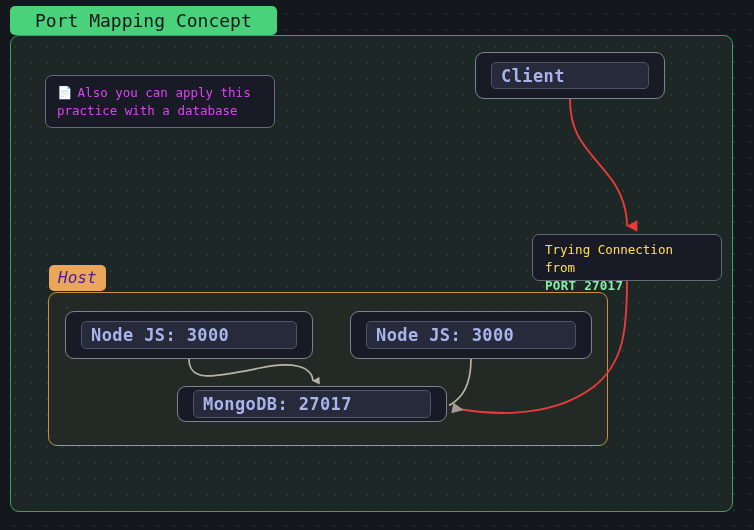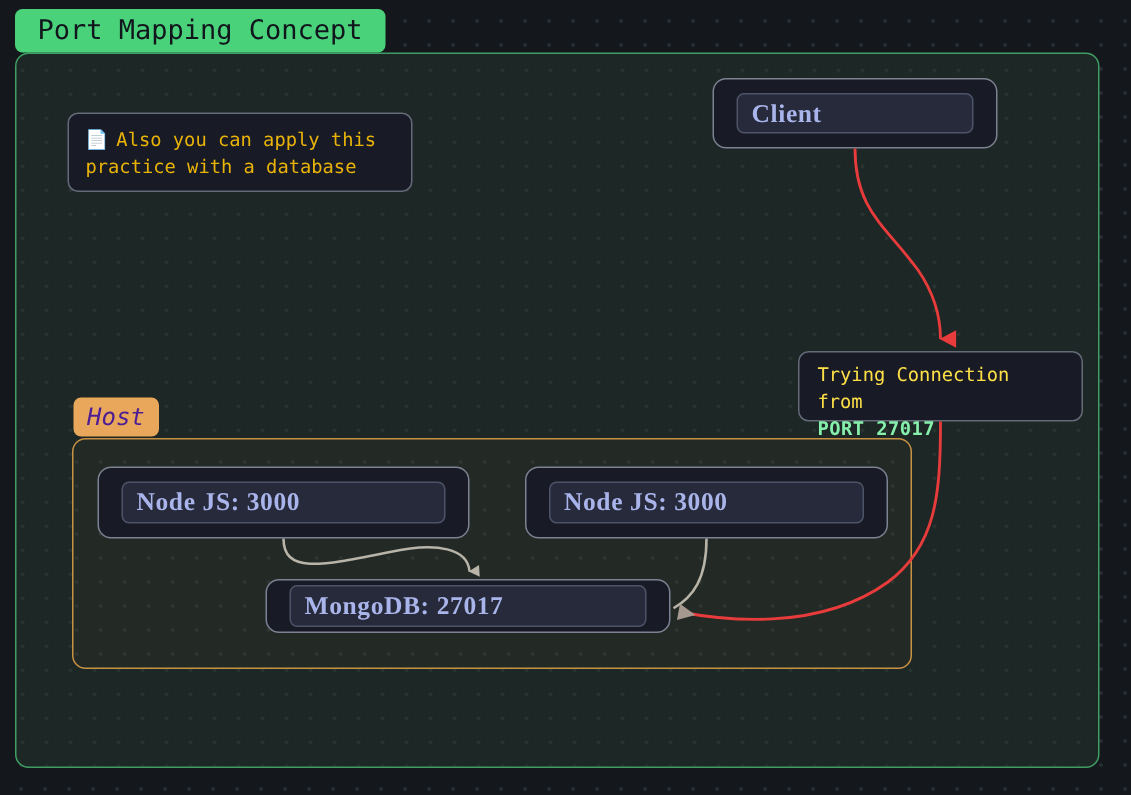--- a/index.html
+++ b/index.html
@@ -26,21 +26,21 @@
     background-position: 6px 6px;
   }
 
   
   #title-badge {
     position: absolute;
     left: 10px;
     top: 6px;
     height: 29px;
     line-height: 29px;
-    padding: 0 15px;
+    padding: 0 25px;
     background: #4ad27b;
     color: #10161c;
     font-size: 18px;
     font-weight: 400;
     border-radius: 5px;
     white-space: nowrap;
     z-index: 6;
     letter-spacing: 0px;
   }
 
@@ -111,21 +111,20 @@
     border: 1.2px solid #4d5467;
     border-radius: 5px;
     color: #a9b4ea;
     font-size: 17px;
     font-weight: bold;
     letter-spacing: 0.4px;
     display: flex;
     align-items: center;
     padding: 0 9px;
     white-space: nowrap;
-    font-family: Liberation Serif, serif;
   }
 
   
   #client-card      { left: 475px; top: 52px;  width: 190px; height: 47px; }
   #client-card .node-chip   { width: 158px; height: 27px; }
 
   #nodejs-left-card { left: 65px;  top: 311px; width: 248px; height: 48px; }
   #nodejs-left-card .node-chip  { width: 216px; height: 28px; }
 
   #nodejs-right-card{ left: 350px; top: 311px; width: 242px; height: 48px; }
@@ -139,21 +138,21 @@
     position: absolute;
     left: 45px;
     top: 75px;
     width: 230px;
     height: 53px;
     box-sizing: border-box;
     background: #181b26;
     border: 1.2px solid #646a78;
     border-radius: 7px;
     padding: 8px 11px 0 11px;
-    color: #eab308;
+    color: #d946ef;
     font-size: 12.5px;
     line-height: 18px;
     z-index: 4;
   }
   #note-icon { margin-right: 5px; }
 
   
   #conn-label-box {
     position: absolute;
     left: 532px;

